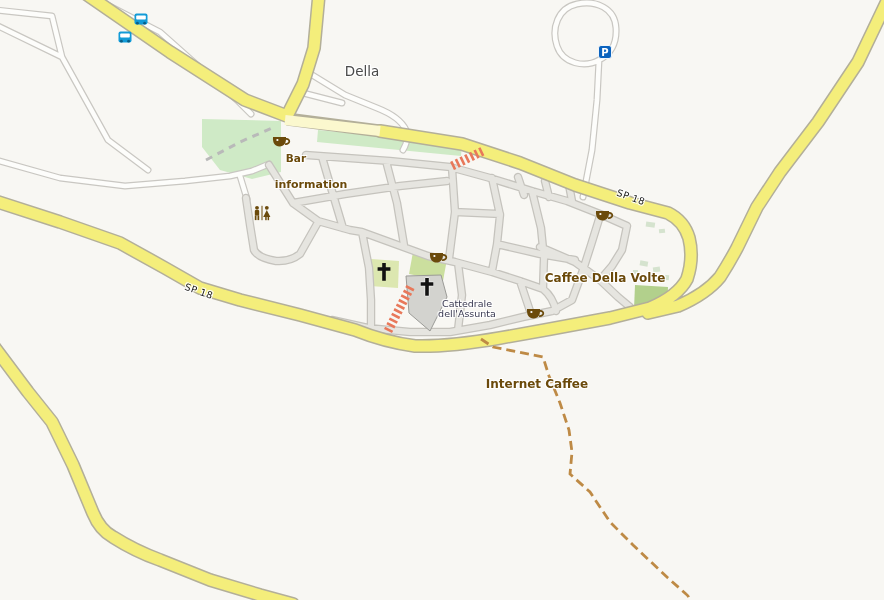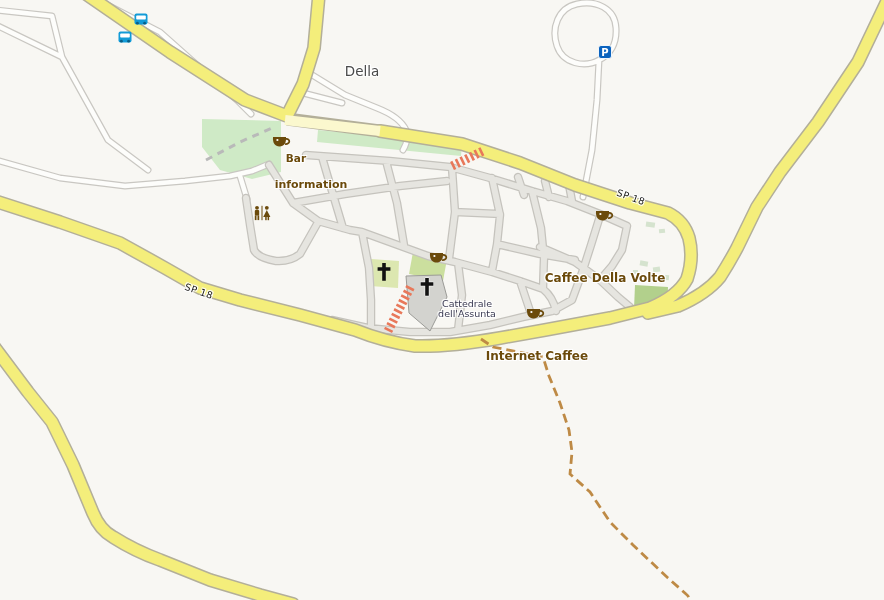--- a/index.html
+++ b/index.html
@@ -124,20 +124,20 @@
       <g transform="translate(427,287)">
         <path d="M-1.8,-9 h3.6 v4.2 h4.6 v3.6 h-4.6 v10 h-3.6 v-10 h-4.6 v-3.6 h4.6 z" fill="#111" stroke="#fff" stroke-width="1" paint-order="stroke"></path>
       </g>
     </g>
   </svg>
 
   <div class="lbl lbl-place" style="left:362px;top:71px;">Della</div>
   <div class="lbl lbl-poi" style="left:281px;top:158px;font-size:10.5px;">Bar</div>
   <div class="lbl lbl-poi" style="left:296px;top:184px;">information</div>
   <div class="lbl lbl-poi-lg" style="left:605px;top:235px;">Caffee Della Volte</div>
-  <div class="lbl lbl-poi-lg" style="left:537px;top:313px;">Internet Caffee</div>
+  <div class="lbl lbl-poi-lg" style="left:537px;top:341px;">Internet Caffee</div>
   <div class="lbl lbl-worship" style="left:427px;top:309px;margin-left:40px;">
     <div>Cattedrale</div>
     <div>dell'Assunta</div>
   </div>
   <div class="lbl lbl-ref" style="left:199px;top:291px;transform:translate(-50%,-50%) rotate(19deg);">SP 18</div>
   <div class="lbl lbl-ref" style="left:631px;top:197px;transform:translate(-50%,-50%) rotate(20deg);">SP 18</div>
 </div>
 
 </body></html>

